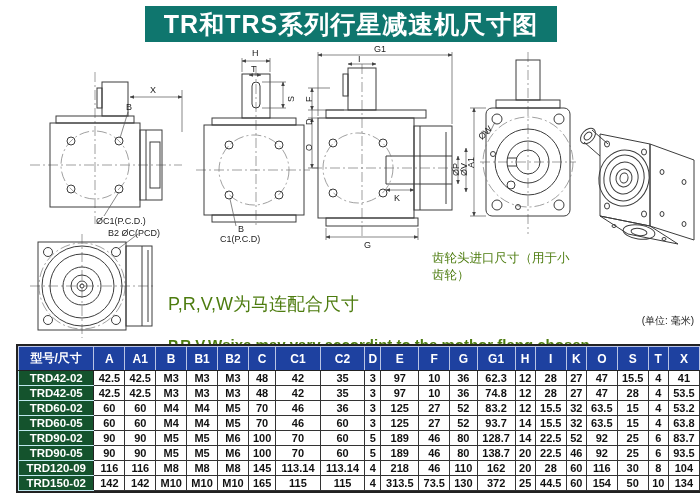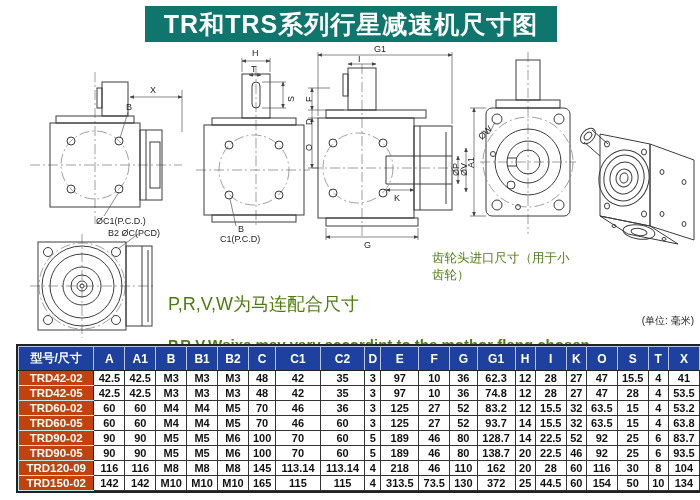--- a/index.html
+++ b/index.html
@@ -17,21 +17,21 @@
   .note-gear{left:432px;top:250px;width:142px;font-size:12.5px;line-height:1.35;}
   .note-cn{left:168px;top:292px;font-size:18px;font-weight:normal;text-align:center;}
   .note-en{left:168px;top:308px;font-size:15px;font-weight:bold;margin-top:28px;}
   .unit{position:absolute;right:6px;top:314px;font-size:10px;color:#222;}
   .tbl-wrap{position:absolute;left:16px;top:344px;width:682px;border:2px solid #222;}
   table{border-collapse:collapse;width:100%;table-layout:auto;}
   th,td{white-space:nowrap;text-align:center;font-weight:bold;}
   th{background:#1e41a0;color:#fff;font-size:12px;padding:3px 2px;
      border:1px solid #b9c4e4;border-bottom:1.5px solid #222;}
   td{background:#fff;color:#111;font-size:11px;padding:1px 2px;border:1px solid #333;}
-  td.model{background:#c2410c;color:#fff;font-size:11.5px;
+  td.model{background:#14532d;color:#fff;font-size:11.5px;
      border:1px solid #bfe9f0;border-right:1.5px solid #222;}
 </style>
 </head>
 <body>
 
 <div class="page">
 
   <div class="banner">TR和TRS系列行星减速机尺寸图</div>
 
   <svg class="drawings" width="700" height="300" viewBox="0 0 700 300">

